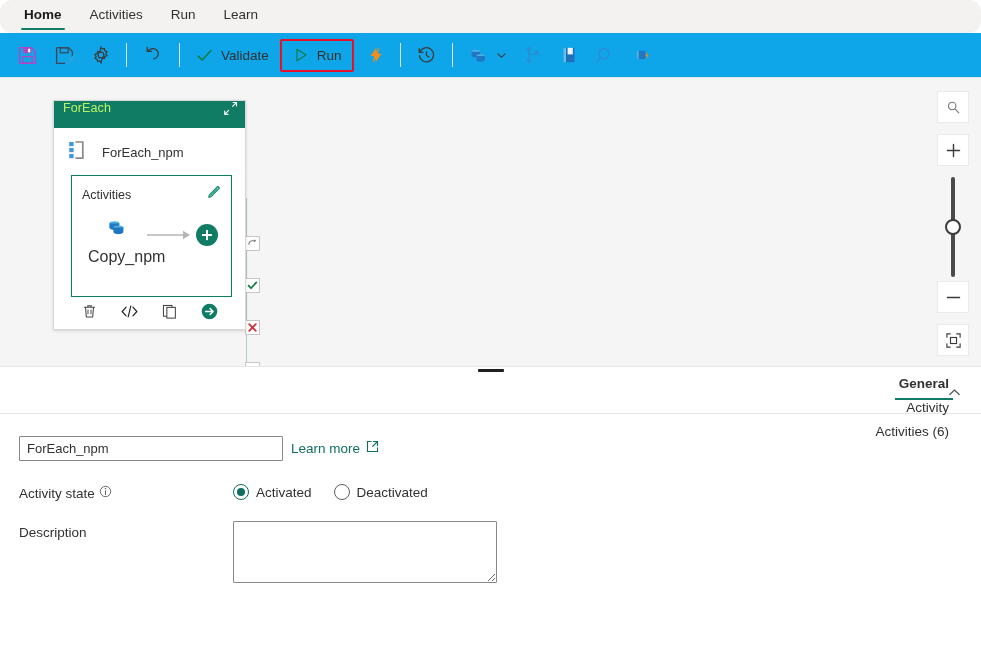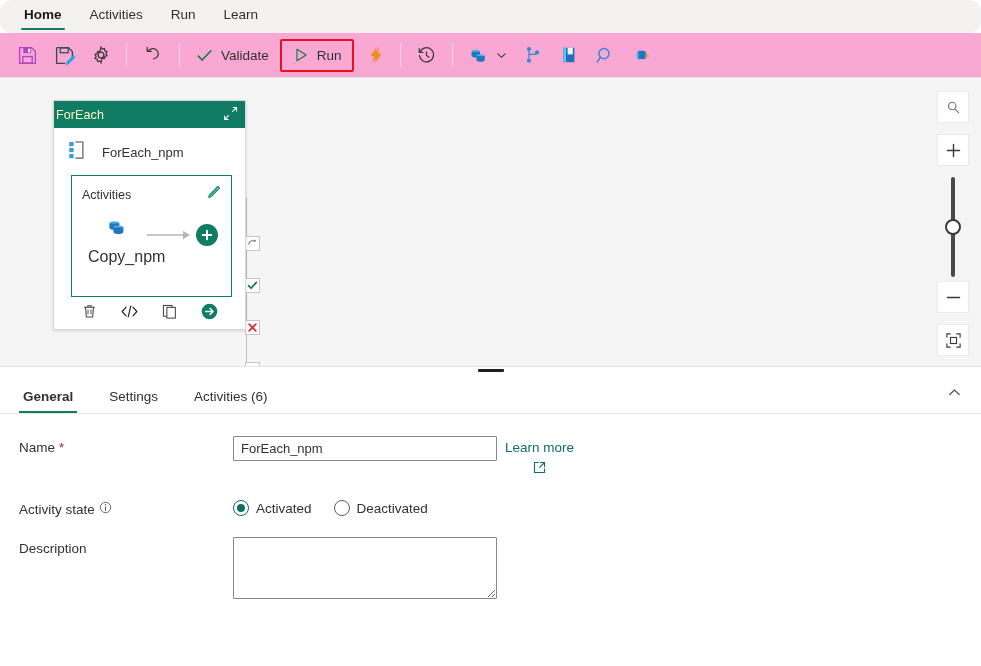--- a/index.html
+++ b/index.html
@@ -34,21 +34,21 @@
   }
   .rtab.active { font-weight: bold; color: #1b1a19; }
   .rtab.active::after {
     content: ""; position: absolute; left: 11px; right: 11px; bottom: 3px;
     height: 2.5px; background: #107c63; border-radius: 1px;
   }
 
   
   .cmdbar {
     position: absolute; left: 0; top: 33px; width: 981px; height: 45px;
-    background: #f9a8d4;
+    background: #0ea5e9;
     border-bottom: 1px solid #e6e6e6;
     display: flex; align-items: center;
     padding-left: 9px;
   }
   .cmd {
     display: flex; align-items: center; gap: 7px;
     height: 34px; padding: 0 8px;
     font-size: 13.5px; color: #323130;
     cursor: pointer; border-radius: 2px;
     white-space: nowrap;
@@ -72,23 +72,23 @@
 
   
   .node {
     position: absolute; left: 53px; top: 22px;
     width: 193px;
     background: #ffffff;
     border: 1px solid #d8d8d8;
     box-shadow: 0 1px 3px rgba(0,0,0,.14);
   }
   .node-header {
-    height: 27px; background: #107c63; color: #fef9c3;
-    display: flex; align-items: center; justify-content: space-between;
-    padding: 0 7px 0 2px;
+    height: 27px; background: #107c63; color: #bef264;
+    display: flex; align-items: flex-start; justify-content: space-between;
+    padding: 0 7px 0 9px;
     font-size: 12.5px;
   }
   .node-title { letter-spacing: .1px; }
   .node-body { padding: 8px 9px 0 9px; }
   .node-row {
     display: flex; align-items: center; gap: 13px;
     padding: 3px 0 10px 4px;
   }
   .node-row .label { font-size: 13px; color: #323130; }
 
@@ -178,20 +178,21 @@
   }
 
   
   .props { position: absolute; left: 0; top: 376px; width: 981px; height: 290px; background: #fff; }
 
   .ptabs {
     position: relative; height: 38px;
     border-bottom: 1px solid #e6e6e6;
     display: flex; align-items: flex-end;
     padding-left: 19px;
+    flex-direction: column;
   }
   .ptab {
     position: relative;
     font-size: 13.5px; color: #323130;
     padding: 0 4px 9px 4px; margin-right: 28px;
     cursor: pointer; white-space: nowrap;
   }
   .ptab.active { font-weight: bold; }
   .ptab.active::after {
     content: ""; position: absolute; left: 0; right: 0; bottom: 0;
@@ -227,21 +228,21 @@
     border: 1px solid #8a8886; border-radius: 1px;
     font-family: "Liberation Sans", sans-serif;
     font-size: 13px; color: #323130;
     padding: 5px 7px;
     background: #fff; outline: none; resize: both;
   }
   .learn {
     margin-left: 8px; padding-top: 4px;
     font-size: 13.5px; color: #0f6e60;
     display: flex; align-items: center; gap: 6px;
-    cursor: pointer; white-space: nowrap; flex-direction: column;
+    cursor: pointer; white-space: nowrap;
   }
 
   .radios { display: flex; align-items: center; gap: 22px; padding-top: 3px; }
   .radio { display: flex; align-items: center; gap: 7px; cursor: pointer; font-size: 13.5px; }
   .rdot {
     width: 16px; height: 16px; border-radius: 50%;
     border: 1px solid #605e5c; background: #fff; flex: none;
     display: flex; align-items: center; justify-content: center;
   }
   .radio.checked .rdot { border: 1.5px solid #0f6e60; }
@@ -561,38 +562,34 @@
 
   <div class="panel-topline"></div>
   <div class="splitter">
     <div class="grip"></div>
   </div>
 
   <div class="props">
 
     <div class="ptabs">
       <div class="ptab active"><span>General</span></div>
-      <div class="ptab"><span>Settings</span></div>
+      <div class="ptab"><span>Activity</span></div>
       <div class="ptab"><span>Activities (6)</span></div>
       <div class="collapse-btn">
         <span>
           <svg width="15" height="15" viewBox="0 0 16 16">
               <path d="M3 10.2L8 5.4l5 4.8" fill="none" stroke="#555" stroke-width="1.3" stroke-linecap="round" stroke-linejoin="round"></path>
             </svg>
         </span>
       </div>
     </div>
 
     <div class="form">
 
       <div class="frow">
-        <div class="flabel">
-          <span>Name</span>
-          <span class="req">*</span>
-        </div>
         <input class="txtinput" type="text" value="ForEach_npm" placeholder="" style="">
         <div class="learn">
           <span>Learn more</span>
           <span>
             <svg width="13" height="13" viewBox="0 0 14 14">
                 <path d="M5.6 1.6H1.6v10.8h10.8v-4" fill="none" stroke="#0f6e60" stroke-width="1.2" stroke-linecap="round"></path>
                 <path d="M8 1.6h4.4V6M12.4 1.6L7.2 6.8" fill="none" stroke="#0f6e60" stroke-width="1.2" stroke-linecap="round" stroke-linejoin="round"></path>
               </svg>
           </span>
         </div>

